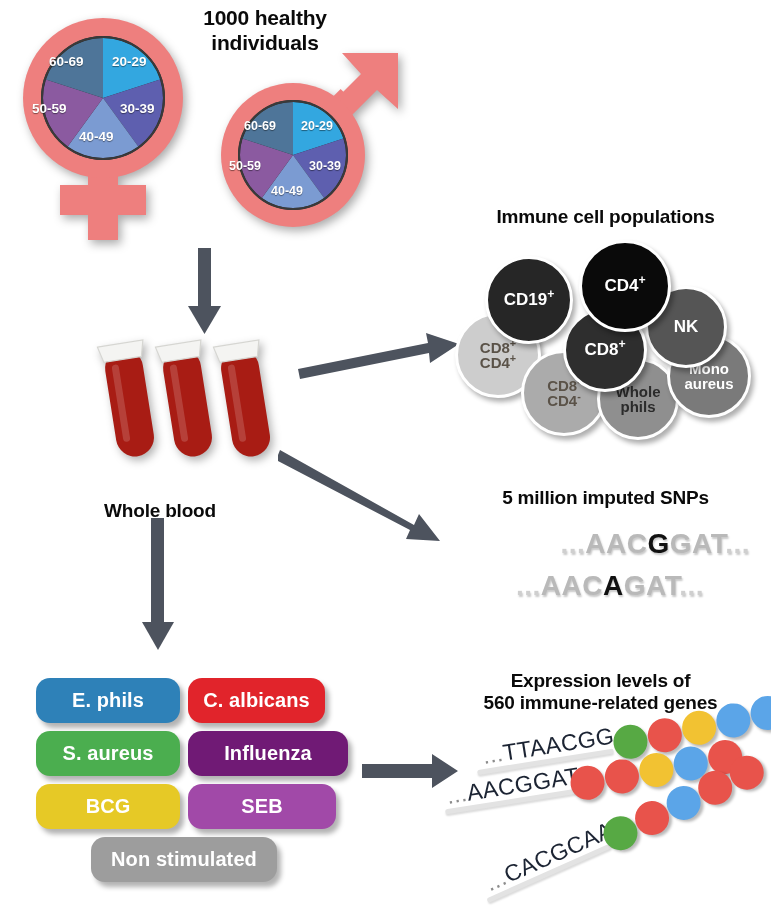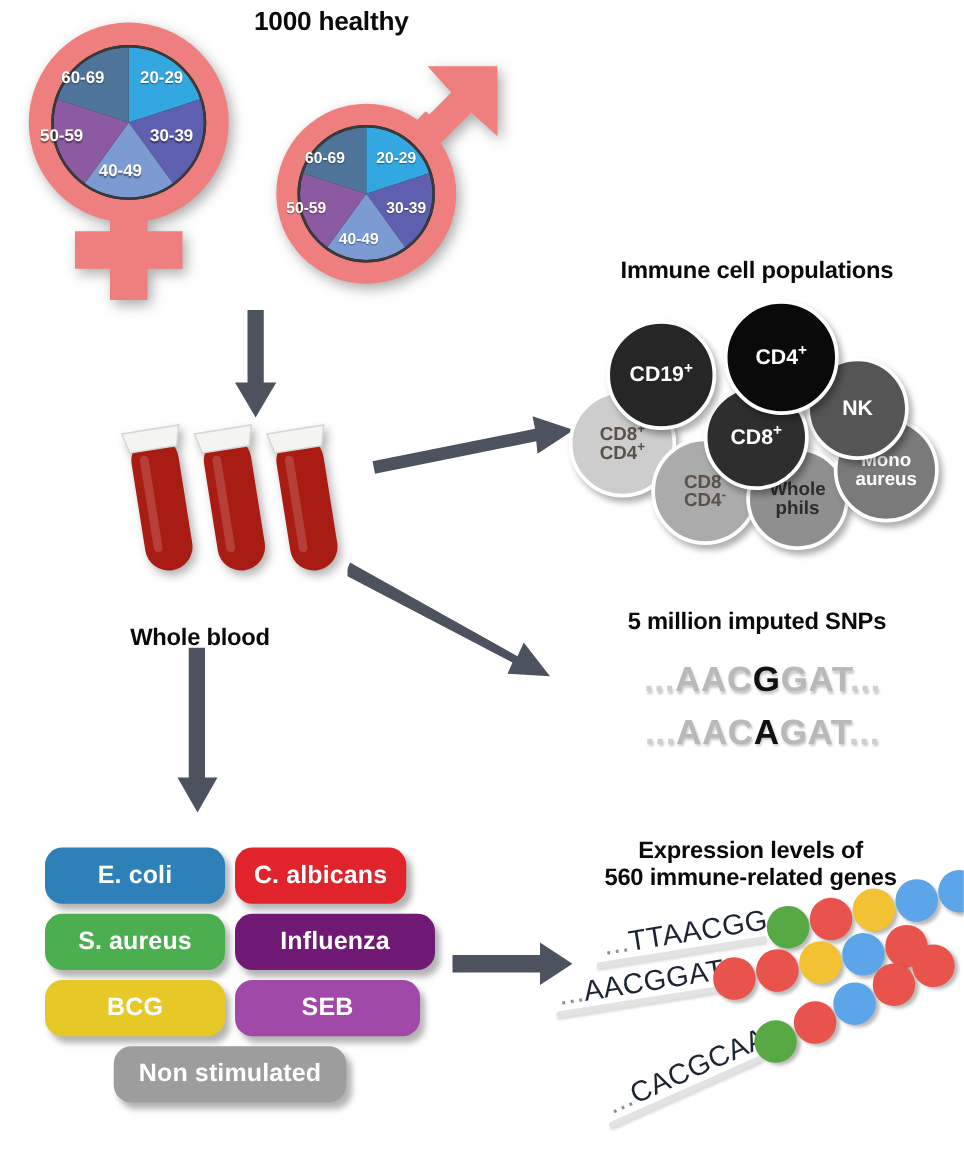--- a/index.html
+++ b/index.html
@@ -91,20 +91,21 @@
   .backbone{position:absolute;background:#e3e3e3;height:5px;border-radius:3px;
             box-shadow:0 2px 2px rgba(0,0,0,0.14);}
 </style>
 </head>
 <body>
 
 <div class="stage">
 
   <div class="abs heading" id="cohort-title">
     <div>1000 healthy</div>
+    <div>individuals</div>
   </div>
 
   <div class="abs sym" id="female-symbol" style="left:8px;top:10px;width:190px;height:235px;">
     <svg width="190" height="235" viewBox="0 0 190 235">
 
       <rect x="80" y="150" width="30" height="80" fill="#EE7F7E"></rect>
       <rect x="52" y="175" width="86" height="30" fill="#EE7F7E"></rect>
 
       <circle cx="95" cy="88" r="80" fill="#EE7F7E"></circle>
 
@@ -235,31 +236,31 @@
     <div class="cell" style="left:124px;top:0px;width:92px;height:92px;background:#0a0a0a;color:#ffffff;font-size:17px;">
       <div>
           <span>CD4<sup class="sup">+</sup></span>
         </div>
     </div>
   </div>
 
   <div class="abs heading" id="snp-title">5 million imputed SNPs</div>
 
   <div class="abs" id="snps">
-    <div class="snp-row" style="top:0px;">
+    <div class="snp-row" style="top:0px;text-align:right;">
       <span class="dim">...</span><span>AAC</span><span class="hi">G</span><span>GAT</span><span class="dim">...</span>
     </div>
     <div class="snp-row" style="top:42px;">
       <span class="dim">...</span><span>AAC</span><span class="hi">A</span><span>GAT</span><span class="dim">...</span>
     </div>
   </div>
 
   <div class="abs" id="stim">
     <div class="chip" style="left:0px;top:0px;width:144px;height:45px;background:#2E81B8;">
-      <span>E. coli</span>
+      <span>E. phils</span>
       </div>
     <div class="chip" style="left:152px;top:0px;width:137px;height:45px;background:#E1242B;">
       <span>C. albicans</span>
       </div>
     <div class="chip" style="left:0px;top:53px;width:144px;height:45px;background:#4BAE4F;">
       <span>S. aureus</span>
       </div>
     <div class="chip" style="left:152px;top:53px;width:160px;height:45px;background:#701a75;">
       <span>Influenza</span>
       </div>

